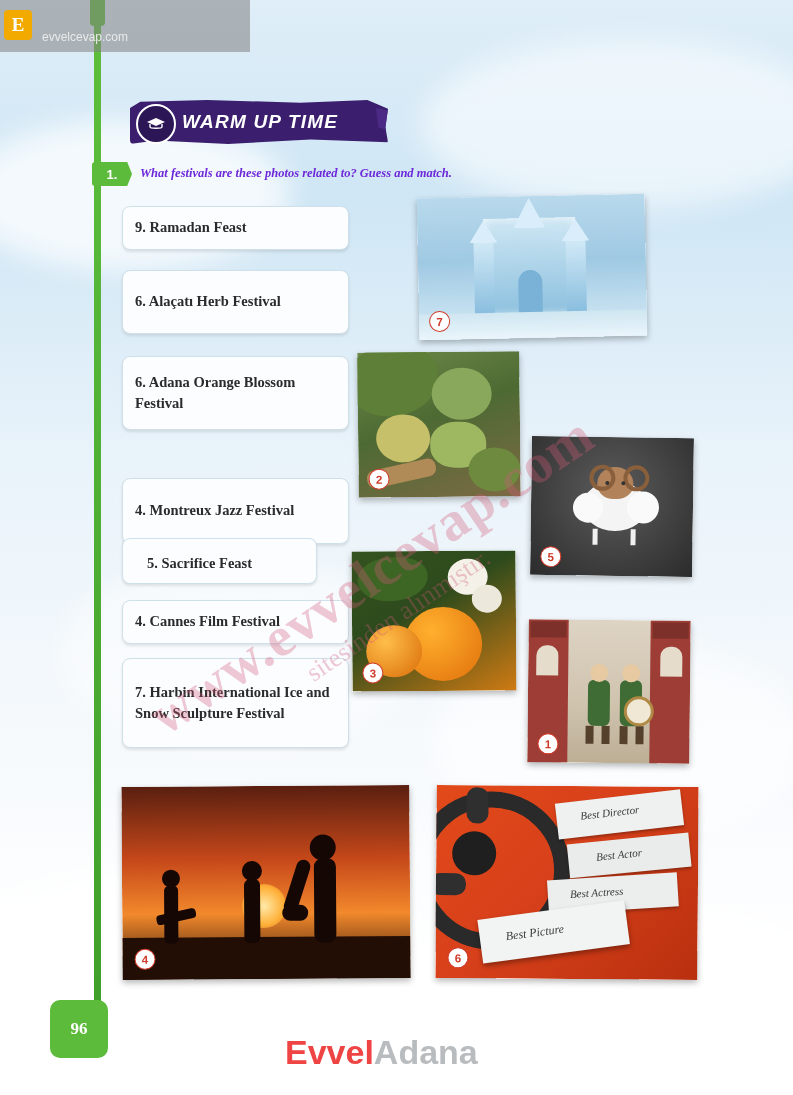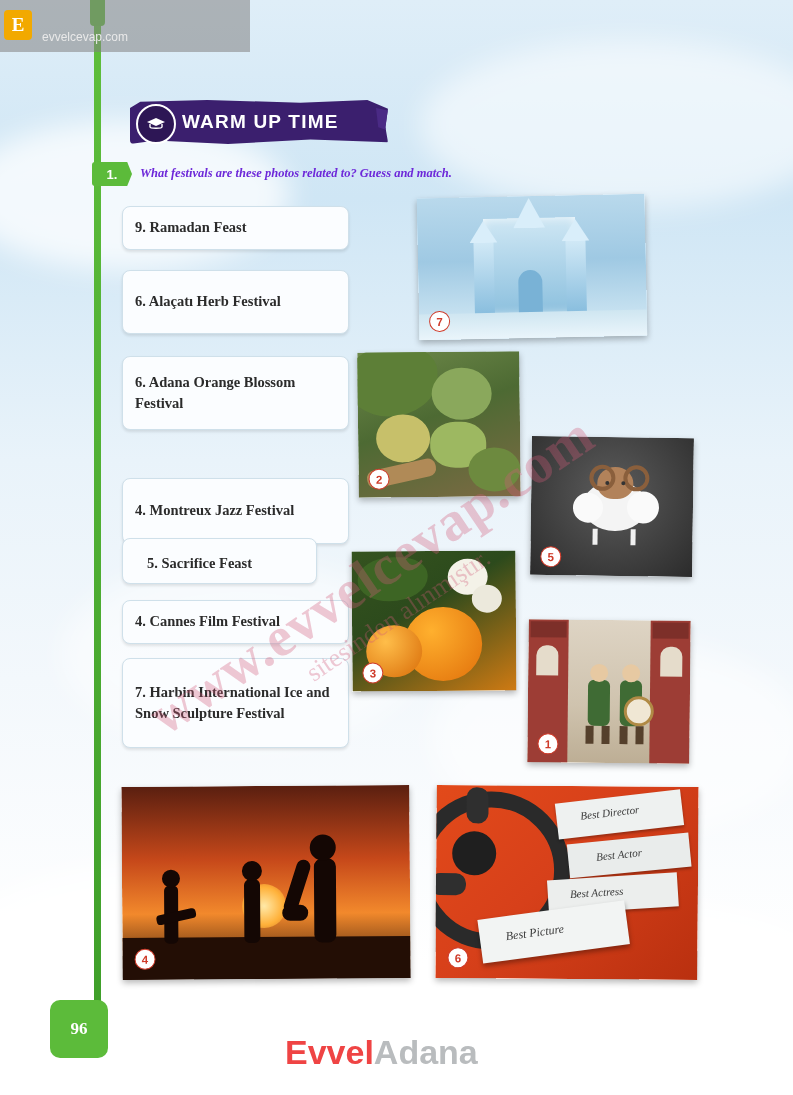--- a/index.html
+++ b/index.html
@@ -29,21 +29,21 @@
 
   
   .banner{position:absolute;left:130px;top:98px;width:265px;height:50px;}
   .banner-shape{position:absolute;left:0;top:2px;width:258px;height:44px;background:#3b1f6e;
     clip-path:polygon(0 18%,4% 4%,30% 0,66% 6%,92% 0,100% 20%,99% 62%,100% 96%,70% 90%,38% 100%,10% 92%,0 100%);
     border-radius:4px;}
   .banner-shape:after{content:"";position:absolute;right:-16px;top:8px;width:28px;height:26px;background:#4a2a85;
     clip-path:polygon(0 0,100% 22%,78% 100%,8% 74%);}
   .banner-circle{position:absolute;left:6px;top:6px;width:36px;height:36px;border-radius:50%;background:#2d1655;border:2px solid #fff;display:flex;align-items:center;justify-content:center;}
   .banner-circle svg{display:block;}
-  .banner-text{position:absolute;left:52px;top:13px;color:#fff;font-size:19px;font-weight:bold;letter-spacing:1.2px;font-family:"Liberation Sans",sans-serif;}
+  .banner-text{position:absolute;left:52px;top:13px;color:#fff;font-size:19px;font-weight:bold;letter-spacing:1.2px;font-family:"Liberation Sans",sans-serif;font-style:italic;}
 
   
   .tag{position:absolute;left:92px;top:162px;width:40px;height:24px;background:#5cbb3a;border-radius:3px;
        display:flex;align-items:center;justify-content:center;color:#fff;font-weight:bold;font-size:13px;
        clip-path:polygon(0 0,88% 0,100% 50%,88% 100%,0 100%);}
   .instruction{position:absolute;left:140px;top:166px;font-size:12.5px;font-weight:bold;font-style:italic;color:#6d28d9;font-family:"Liberation Serif",serif;}
 
   
   .box{position:absolute;background:#fbfdff;border:1px solid #cfe0ea;border-radius:8px;
        box-shadow:0 2px 3px rgba(0,0,0,0.10);color:#2b2b2b;font-weight:bold;font-size:14.5px;

